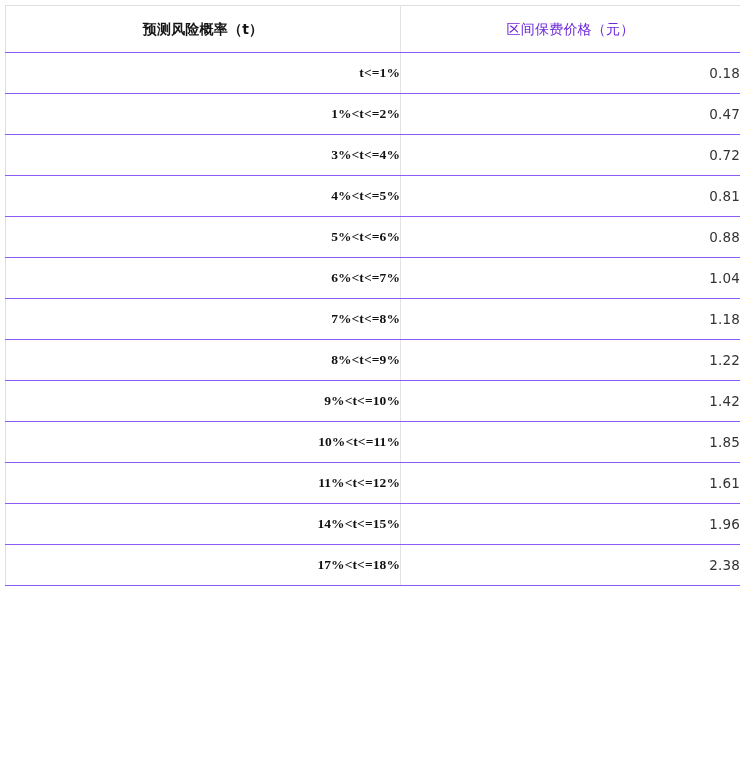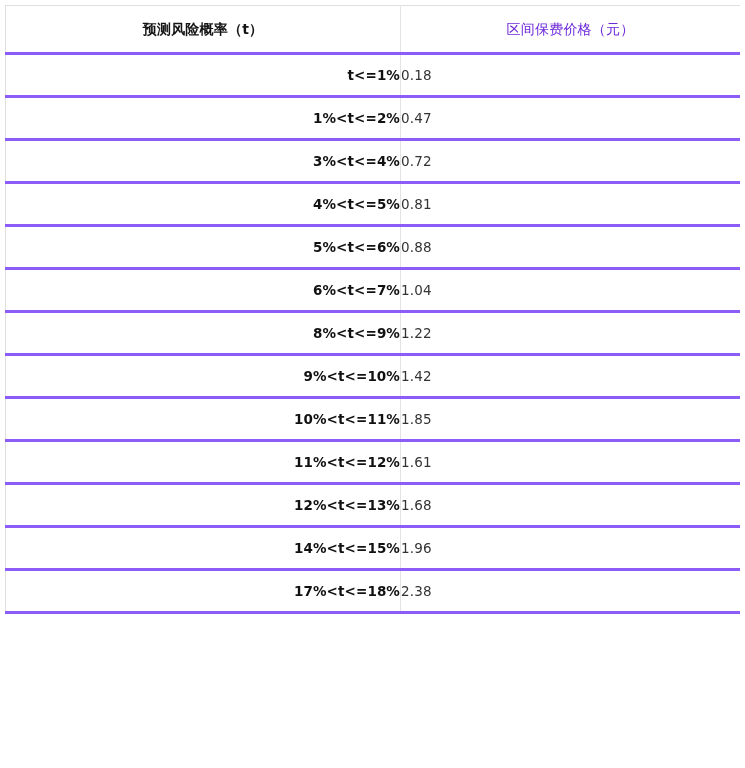--- a/index.html
+++ b/index.html
@@ -40,21 +40,21 @@
     border-top: 1px solid #dfdfdf;
     border-left: 1px solid #dfdfdf;
     border-right: 1px solid #dfdfdf;
   }
 
   table.premium-table col.col-range { width: 395px; }
   table.premium-table col.col-price { width: 340px; }
 
   table.premium-table th,
   table.premium-table td {
-    border-bottom: 3px solid #8b5cf6;
+    border-bottom: 1px solid #8b5cf6;
     border-right: 1px solid #e3e3e3;
     background: #ffffff;
     padding: 0;
     vertical-align: middle;
   }
   table.premium-table th:last-child,
   table.premium-table td:last-child {
     border-right: none;
   }
 
@@ -85,24 +85,25 @@
     line-height: 1.2;
   }
 
   td.cell-range {
     text-align: right;
     padding-right: 136px;
     font-weight: bold;
     color: #111111;
     letter-spacing: 0.1px;
     white-space: nowrap;
+    font-family: Liberation Serif, serif;
   }
 
   td.cell-price {
-    text-align: left;
+    text-align: right;
     padding-right: 3px;
     font-weight: normal;
     color: #333333;
     letter-spacing: 0.2px;
     white-space: nowrap;
   }
 </style>
 </head>
 <body>
 
@@ -142,40 +143,40 @@
           </tr>
           <tr>
             <td class="cell-range">5%&lt;t&lt;=6%</td>
             <td class="cell-price">0.88</td>
           </tr>
           <tr>
             <td class="cell-range">6%&lt;t&lt;=7%</td>
             <td class="cell-price">1.04</td>
           </tr>
           <tr>
+            <td class="cell-range">7%&lt;t&lt;=8%</td>
+            <td class="cell-price">1.18</td>
+          </tr>
+          <tr>
             <td class="cell-range">8%&lt;t&lt;=9%</td>
             <td class="cell-price">1.22</td>
           </tr>
           <tr>
             <td class="cell-range">9%&lt;t&lt;=10%</td>
             <td class="cell-price">1.42</td>
           </tr>
           <tr>
             <td class="cell-range">10%&lt;t&lt;=11%</td>
             <td class="cell-price">1.85</td>
           </tr>
           <tr>
             <td class="cell-range">11%&lt;t&lt;=12%</td>
             <td class="cell-price">1.61</td>
           </tr>
           <tr>
-            <td class="cell-range">12%&lt;t&lt;=13%</td>
-            <td class="cell-price">1.68</td>
-          </tr>
-          <tr>
             <td class="cell-range">14%&lt;t&lt;=15%</td>
             <td class="cell-price">1.96</td>
           </tr>
           <tr>
             <td class="cell-range">17%&lt;t&lt;=18%</td>
             <td class="cell-price">2.38</td>
           </tr>
         </tbody>
     </table>
   </div>

